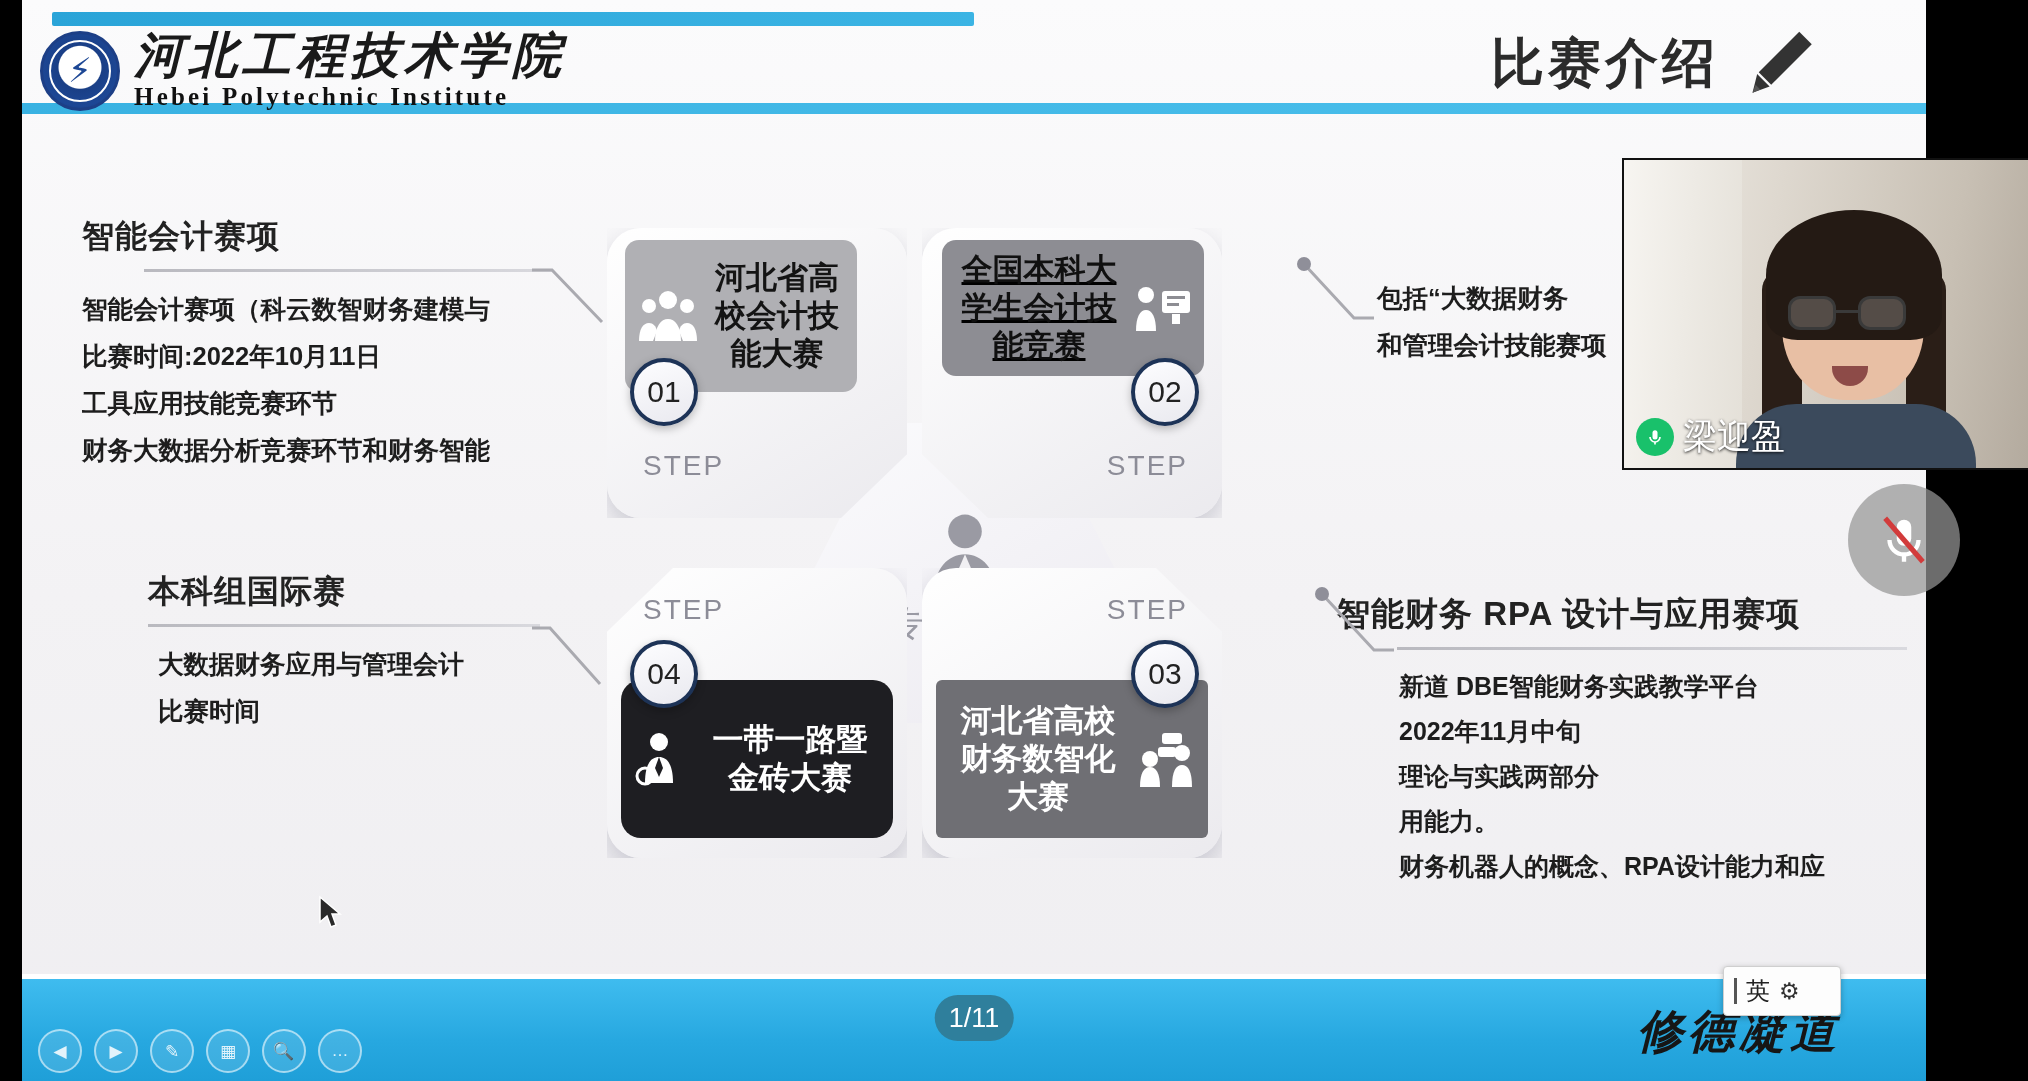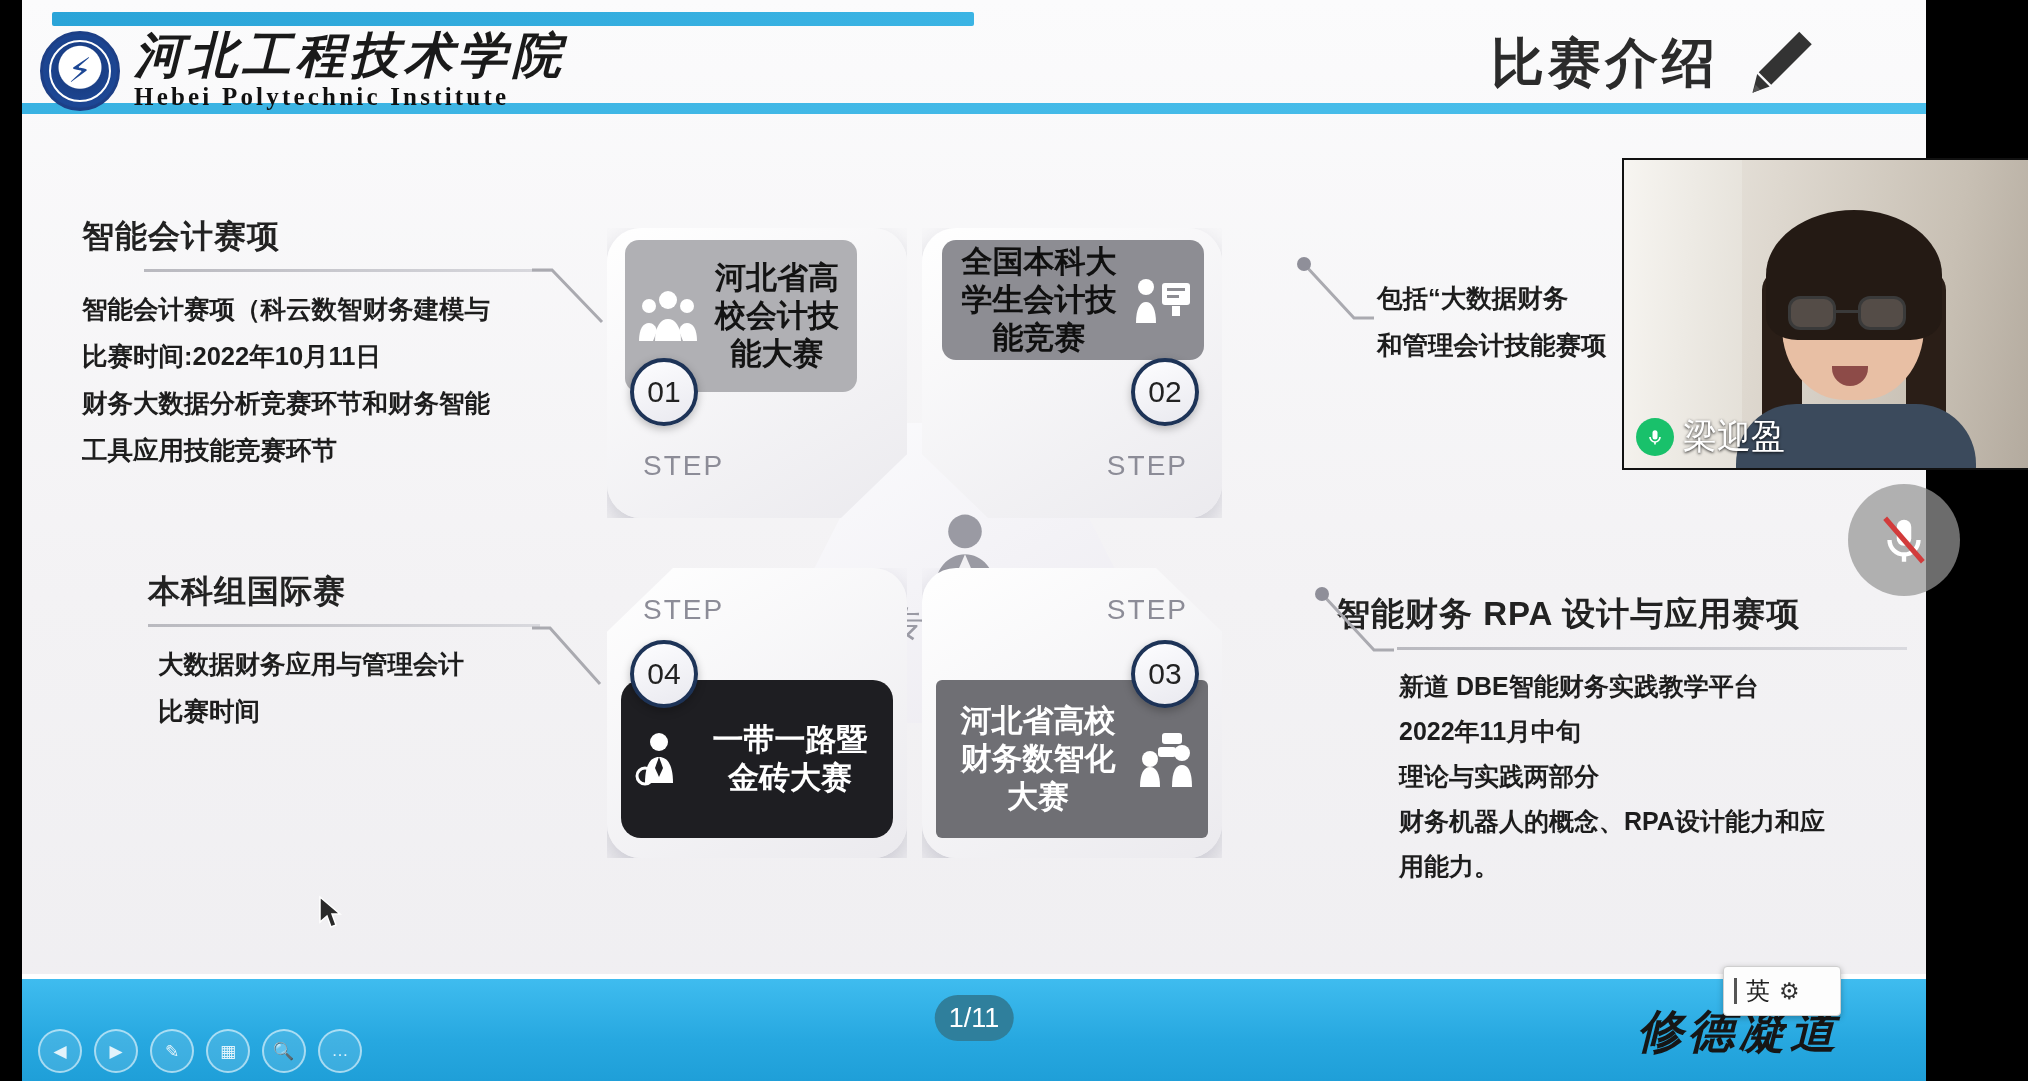--- a/index.html
+++ b/index.html
@@ -172,44 +172,44 @@
         <path d="M22 64 L38 80 L16 88 Z"></path>
         <path d="M16 88 L20 78 L26 84 Z" fill="#555"></path>
       </g>
     </svg>
 
     <div class="blk" id="blk-acc">
       <div class="blk-title">智能会计赛项</div>
       <div class="blk-rule"></div>
       <div class="blk-line">智能会计赛项（科云数智财务建模与</div>
       <div class="blk-line">比赛时间:2022年10月11日</div>
+      <div class="blk-line">工具应用技能竞赛环节</div>
       <div class="blk-line">财务大数据分析竞赛环节和财务智能</div>
-      <div class="blk-line">工具应用技能竞赛环节</div>
     </div>
 
     <div class="blk" id="blk-intl">
       <div class="blk-title">本科组国际赛</div>
       <div class="blk-rule"></div>
       <div class="blk-line">大数据财务应用与管理会计</div>
       <div class="blk-line">比赛时间</div>
     </div>
 
     <div class="blk" id="blk-bigdata">
       <div class="blk-line">包括“大数据财务</div>
       <div class="blk-line">和管理会计技能赛项</div>
     </div>
 
     <div class="blk" id="blk-rpa">
       <div class="blk-title">智能财务 RPA 设计与应用赛项</div>
       <div class="blk-rule"></div>
       <div class="blk-line">新道 DBE智能财务实践教学平台</div>
       <div class="blk-line">2022年11月中旬</div>
       <div class="blk-line">理论与实践两部分</div>
+      <div class="blk-line">用能力。</div>
       <div class="blk-line">财务机器人的概念、RPA设计能力和应</div>
-      <div class="blk-line">用能力。</div>
     </div>
 
     <svg style="position:absolute;left:0;top:0;width:1904px;height:1081px;pointer-events:none">
       <polyline points="510,270 530,270 580,322" fill="none" stroke="#aaaab0" stroke-width="3"></polyline>
       <polyline points="510,628 528,628 578,684" fill="none" stroke="#aaaab0" stroke-width="3"></polyline>
       <polyline points="1352,318 1332,318 1282,264" fill="none" stroke="#aaaab0" stroke-width="3"></polyline>
       <polyline points="1372,650 1352,650 1300,594" fill="none" stroke="#aaaab0" stroke-width="3"></polyline>
       <circle cx="1282" cy="264" r="7" fill="#8f8f99"></circle>
       <circle cx="1300" cy="594" r="7" fill="#8f8f99"></circle>
     </svg>
@@ -235,21 +235,21 @@
             <circle cx="50" cy="17" r="7" fill="#fff"></circle>
               <path d="M60 52 C60 40 56 34 50 34 C46 34 43 37 42 42 L46 52 Z" fill="#fff"></path>
           </svg>
           <div class="band-text" style="color:#141414;">河北省高校会计技能大赛</div>
         </div>
         <div class="stepword" style="left:36px; top:222px;">STEP</div>
         <div class="stepnum" style="left:23px; top:130px;">01</div>
       </div>
 
       <div class="card c2" style="left:315px; top:0px;">
-        <div class="band" style="right:18px; top:12px; width:262px; height:120px; background:#8d8d93;">
+        <div class="band" style="right:18px; top:12px; width:262px; height:136px; background:#8d8d93;text-decoration:underline;">
           <div class="band-text" style="color:#101010;">全国本科大学生会计技能竞赛</div>
           <svg style="width:58px;height:50px;flex:none" viewBox="0 0 58 50">
             <circle cx="12" cy="12" r="8" fill="#fff"></circle>
               <path d="M2 48 C2 34 6 27 12 27 C18 27 22 34 22 48 Z" fill="#fff"></path>
             <rect x="28" y="8" width="28" height="22" rx="3" fill="#fff"></rect>
               <rect x="33" y="13" width="18" height="3" fill="#8d8d93"></rect>
             <rect x="33" y="20" width="12" height="3" fill="#8d8d93"></rect>
               <rect x="38" y="31" width="8" height="10" fill="#fff"></rect>
           </svg>
         </div>

